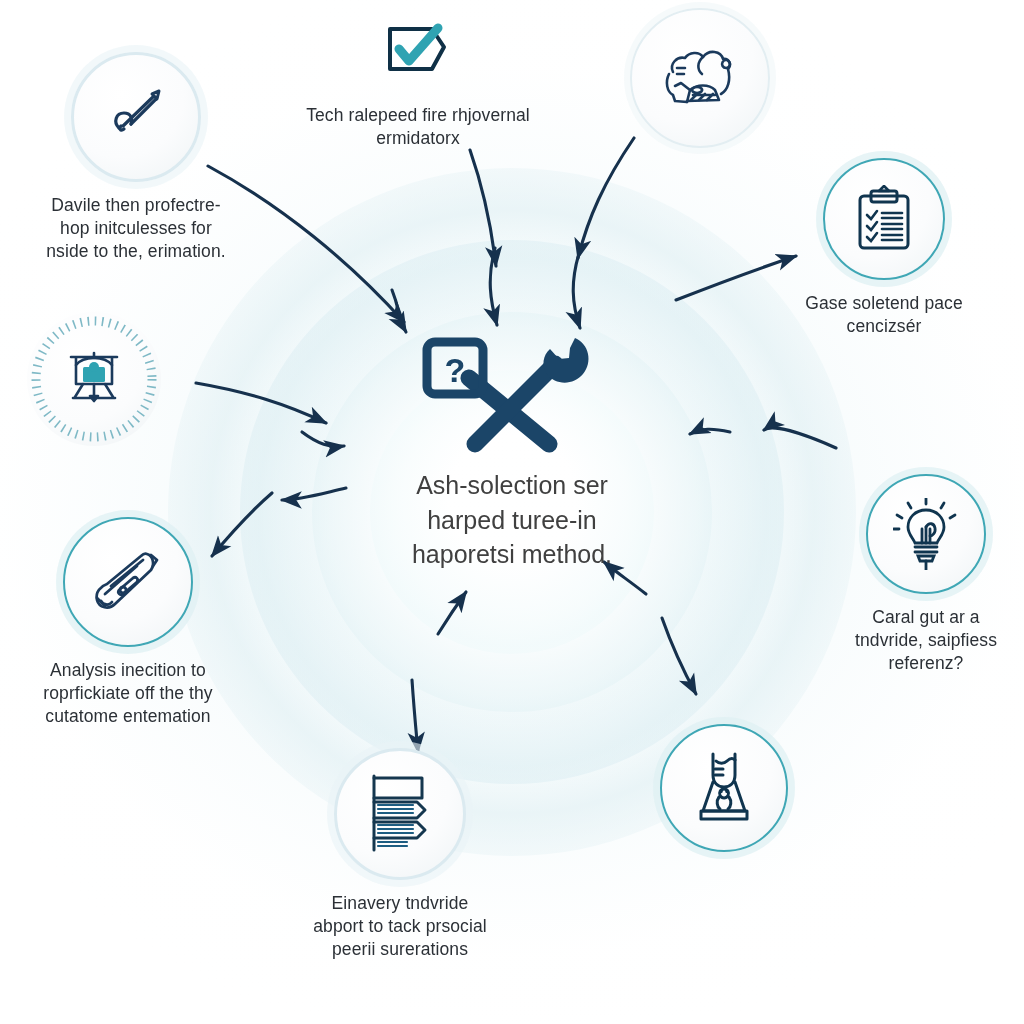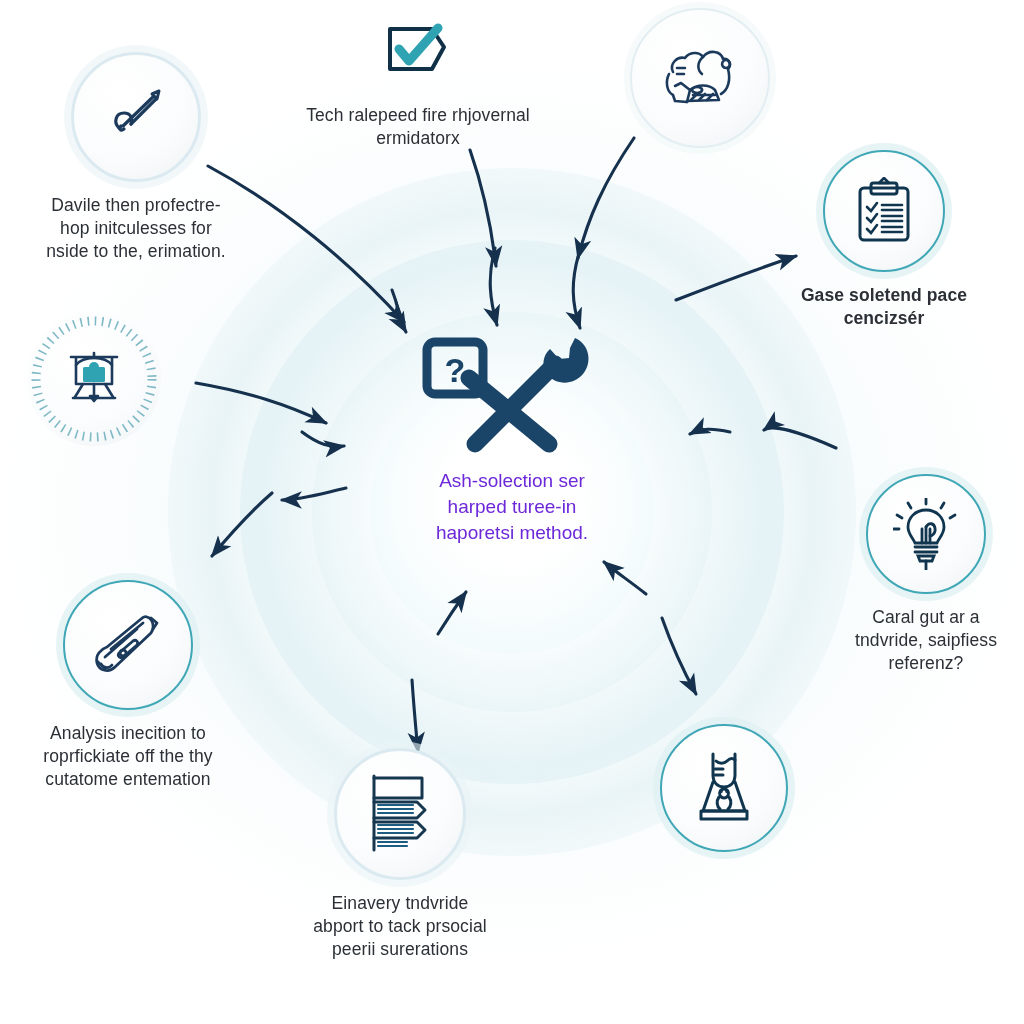--- a/index.html
+++ b/index.html
@@ -56,21 +56,21 @@
     letter-spacing:.1px;
     white-space:pre-line;
   }
 
   
   #center-node{
     position:absolute;left:362px;top:330px;width:300px;
     display:flex;flex-direction:column;align-items:center;
   }
   #center-label{
-    margin-top:10px;color:#6d28d9;font-size:19px;line-height:1.38;
+    margin-top:10px;color:#404040;font-size:25px;line-height:1.38;
     text-align:center;white-space:pre-line;
   }
 
   svg.icon{display:block;}
   svg.arrows{position:absolute;left:0;top:0;pointer-events:none;}
 </style>
 </head>
 <body>
 
 <div id="stage">
@@ -167,21 +167,21 @@
           <path d="M36 57 L58 57"></path>
           <path d="M40 49 a5 3 0 1 0 .1 0"></path>
           <path d="M34 62 L40 56 M42 62 L48 56 M50 62 L56 56"></path>
           <path d="M20 30 L28 30 M20 36 L27 36"></path>
         </g>
       </svg>
     </div>
     <div class="label"></div>
   </div>
 
-  <div class="node" style="left:786px;top:150px;width:196px;font-weight:bold;">
+  <div class="node" style="left:786px;top:158px;width:196px;">
     <div class="circle solid-teal" style="width:118px;height:118px;">
       <svg class="icon" width="62" height="68" viewBox="0 0 62 68">
         <rect x="7" y="11" width="48" height="52" rx="4" fill="none" stroke="#10354f" stroke-width="3"></rect>
         <rect x="18" y="6" width="26" height="11" rx="2.5" fill="none" stroke="#10354f" stroke-width="3"></rect>
         <path d="M31 1 C28 4 26 6 26 6 L36 6 C36 6 34 4 31 1 Z" fill="none" stroke="#10354f" stroke-width="2.6" stroke-linejoin="round"></path>
         <g stroke="#10354f" stroke-width="2.6" fill="none" stroke-linecap="round">
           <path d="M14 30 L18 34 L24 26"></path>
           <path d="M14 41 L18 45 L24 37"></path>
           <path d="M14 52 L18 56 L24 48"></path>
           <path d="M29 28 L49 28"></path>
@@ -261,21 +261,21 @@
           <path d="M11 68 L40 68"></path>
             <path d="M11 72 L40 72"></path>
         </g>
       </svg>
     </div>
     <div class="label">Einavery tndvride
 abport to tack prsocial
 peerii surerations</div>
   </div>
 
-  <div class="node" style="left:12px;top:580px;width:232px;">
+  <div class="node" style="left:12px;top:517px;width:232px;">
     <div class="circle solid-teal" style="width:126px;height:126px;">
       <svg class="icon" width="78" height="72" viewBox="0 0 78 72">
         <g fill="none" stroke="#1b3a5c" stroke-width="2.8" stroke-linecap="round" stroke-linejoin="round">
           <path d="M58 8 C64 10 66 18 62 24 L26 58 C20 64 10 62 8 54
                    C6 46 12 40 18 38 L52 10 C54 8 56 7 58 8 Z"></path>
           <path d="M62 9 L68 14 L64 20"></path>
           <path d="M22 40 L54 14"></path>
           <path d="M16 48 L48 20"></path>
           <path d="M12 55 C14 59 20 60 23 56"></path>
           <path d="M30 44 L44 32 C47 30 50 33 48 36 L34 48 C31 50 28 47 30 44 Z"></path>

